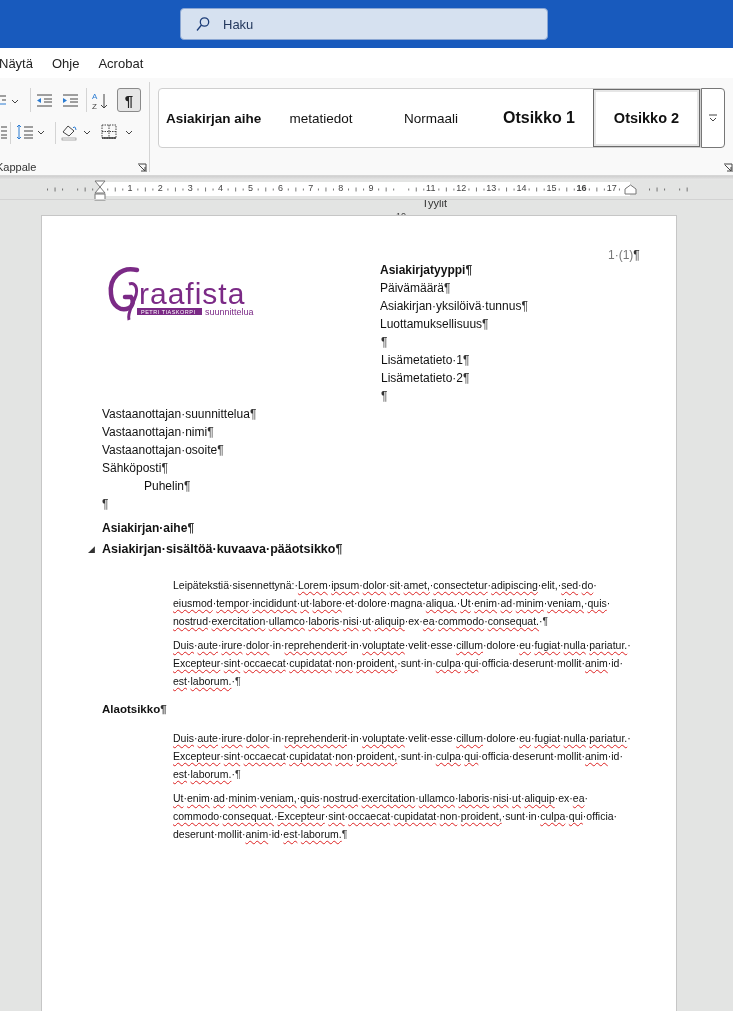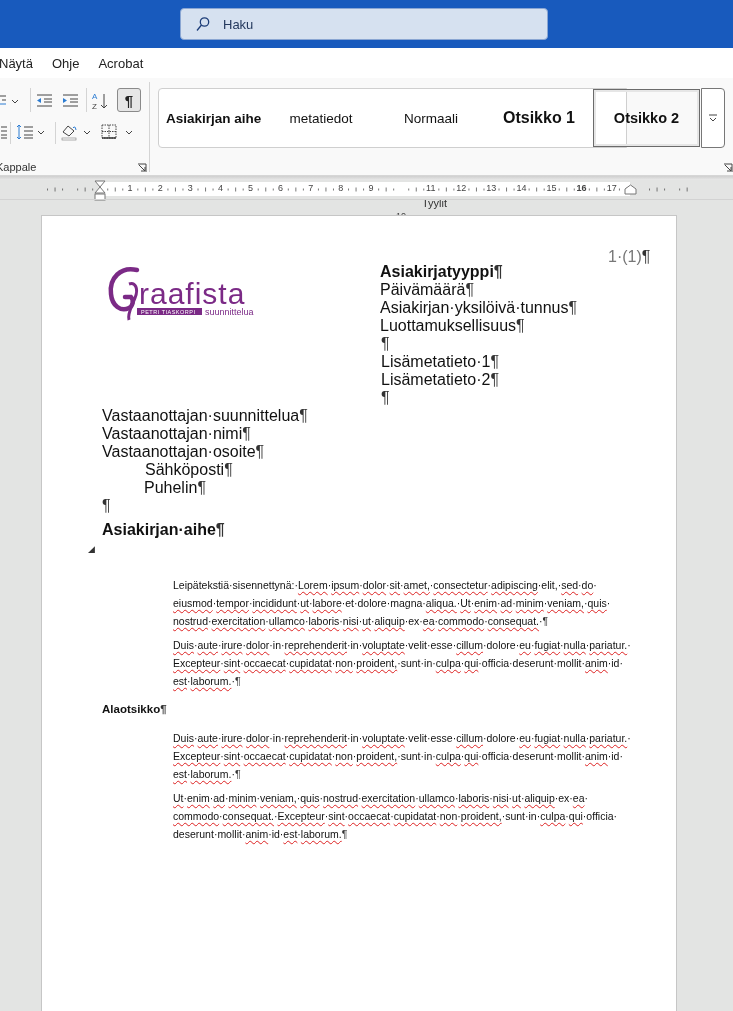--- a/index.html
+++ b/index.html
@@ -17,32 +17,32 @@
   .ribbon { position: absolute; left: 0; top: 78px; width: 733px; height: 98px; background: #f9f9f9; border-bottom: 1px solid #d6d6d6; }
   .ribbon-shadow { position: absolute; left: 0; top: 176px; width: 733px; height: 4px; background: linear-gradient(#cfcfcf, #e8e8e8); }
 
   .para-group { position: absolute; left: 0; top: 0; width: 148px; height: 98px; }
   .ibtn { position: absolute; display: flex; align-items: center; justify-content: center; }
   .ibtn svg { display: block; }
   .group-label { position: absolute; font-size: 11px; color: #333; }
   .launcher { position: absolute; width: 10px; height: 10px; }
   .vsep { position: absolute; width: 1px; background: #d4d4d4; }
 
-  .styles-box { position: absolute; left: 158px; top: 10px; width: 469px; height: 60px; background: #fff; border: 1px solid #cfcfcf; border-radius: 4px 0 0 4px; }
+  .styles-box { position: absolute; left: 158px; top: 10px; width: 543px; height: 60px; background: #fff; border: 1px solid #cfcfcf; border-radius: 4px 0 0 4px; }
   .style-item { position: absolute; top: 0; height: 58px; display: flex; align-items: center; justify-content: center; color: #111; white-space: nowrap; overflow: hidden; cursor: pointer; }
   .style-item.selected { border: 1px solid #6b6b6b; outline: 2px solid #e6e6e6; outline-offset: -3px; }
   .styles-more { position: absolute; left: 701px; top: 10px; width: 24px; height: 60px; background: #fff; border: 1px solid #777; border-radius: 0 4px 4px 0; display:flex; align-items:center; justify-content:center; }
 
   .ruler-area { position: absolute; left: 0; top: 180px; width: 733px; height: 20px; background: #e3e4e3; }
   .ruler-white { position: absolute; left: 100px; top: 2px; width: 530px; height: 14px; background: #fff; }
   .ruler-text { position: absolute; top: 3px; font-size: 9px; color: #444; white-space: nowrap; font-family: "Liberation Sans", sans-serif; letter-spacing: 0px; }
   .ruler-line { position: absolute; left: 0; top: 199px; width: 733px; height: 1px; background: #d2d2d2; }
 
   .page { position: absolute; left: 41px; top: 215px; width: 636px; height: 800px; background: #fff; border: 1px solid #c6c6c6; }
-  .doc { position: absolute; font-family: "Liberation Sans", "DejaVu Sans", sans-serif; font-size: 16px; color: #111; white-space: nowrap; }
+  .doc { position: absolute; font-family: "Liberation Sans", "DejaVu Sans", sans-serif; font-size: 12px; color: #111; white-space: nowrap; }
   .doc.b { font-weight: bold; }
   .pm { color: #333; }
   .pagenum { color: #777; }
   .heading1 { font-size: 12.5px; font-weight: bold; }
   .body-para { position: absolute; left: 131px; width: 464px; font-size: 10.5px; line-height: 18px; color: #111; text-align: justify; font-family: "Liberation Sans", "DejaVu Sans", sans-serif; }
   .squig { text-decoration: underline wavy #d22; text-decoration-thickness: 1px; text-underline-offset: 2px; }
   .logo { position: absolute; left: 65px; top: 48px; width: 160px; height: 62px; }
 </style>
 </head>
 <body>
@@ -299,28 +299,29 @@
       <span class="doc" style="top: 119px; left: 339px;"><span></span><span class="pm">¶</span></span>
       <span class="doc" style="top: 137px; left: 339px;"><span>Lisämetatieto·1</span><span class="pm">¶</span></span>
       <span class="doc" style="top: 155px; left: 339px;"><span>Lisämetatieto·2</span><span class="pm">¶</span></span>
       <span class="doc" style="top: 173px; left: 339px;"><span></span><span class="pm">¶</span></span>
     </div>
 
   <div id="recipient-block">
       <span class="doc" style="top: 191px; left: 60px;"><span>Vastaanottajan·suunnittelua</span><span class="pm">¶</span></span>
       <span class="doc" style="top: 209px; left: 60px;"><span>Vastaanottajan·nimi</span><span class="pm">¶</span></span>
       <span class="doc" style="top: 227px; left: 60px;"><span>Vastaanottajan·osoite</span><span class="pm">¶</span></span>
-      <span class="doc" style="top: 245px; left: 60px; margin-left: 43px;"><span>Sähköposti</span><span class="pm">¶</span></span>
+      <span class="doc" style="top: 245px; left: 60px;"><span>Sähköposti</span><span class="pm">¶</span></span>
       <span class="doc" style="top: 263px; left: 60px; padding-left: 42px;"><span>Puhelin</span><span class="pm">¶</span></span>
       <span class="doc" style="top: 281px; left: 60px;"><span></span><span class="pm">¶</span></span>
     </div>
 
   <span class="doc b" style="left:60px;top:305px;"><span>Asiakirjan·aihe</span><span class="pm">¶</span></span>
 
   <span style="position:absolute;left:46px;top:328px;font-size:9px;color:#333;">◢</span>
+  <span class="doc heading1" style="left:60px;top:326px;"><span>Asiakirjan·sisältöä·kuvaava·pääotsikko</span><span class="pm">¶</span></span>
 
   <div id="sec1">
       <div class="body-para" style="top: 360px;"><span>Leipätekstiä</span>·​<span>sisennettynä:</span>·​<span class="squig">Lorem</span>·​<span class="squig">ipsum</span>·​<span class="squig">dolor</span>·​<span class="squig">sit</span>·​<span class="squig">amet,</span>·​<span class="squig">consectetur</span>·​<span class="squig">adipiscing</span>·​<span>elit,</span>·​<span class="squig">sed</span>·​<span class="squig">do</span>·​<span class="squig">eiusmod</span>·​<span class="squig">tempor</span>·​<span class="squig">incididunt</span>·​<span class="squig">ut</span>·​<span class="squig">labore</span>·​<span>et</span>·​<span>dolore</span>·​<span>magna</span>·​<span class="squig">aliqua.</span>·​<span class="squig">Ut</span>·​<span class="squig">enim</span>·​<span class="squig">ad</span>·​<span class="squig">minim</span>·​<span class="squig">veniam,</span>·​<span class="squig">quis</span>·​<span class="squig">nostrud</span>·​<span class="squig">exercitation</span>·​<span class="squig">ullamco</span>·​<span class="squig">laboris</span>·​<span class="squig">nisi</span>·​<span class="squig">ut</span>·​<span class="squig">aliquip</span>·​<span>ex</span>·​<span class="squig">ea</span>·​<span class="squig">commodo</span>·​<span class="squig">consequat.</span>·​<span class="pm">¶</span></div>
       <div class="body-para" style="top: 420px;"><span class="squig">Duis</span>·​<span class="squig">aute</span>·​<span class="squig">irure</span>·​<span class="squig">dolor</span>·​<span>in</span>·​<span class="squig">reprehenderit</span>·​<span>in</span>·​<span class="squig">voluptate</span>·​<span>velit</span>·​<span>esse</span>·​<span class="squig">cillum</span>·​<span>dolore</span>·​<span class="squig">eu</span>·​<span class="squig">fugiat</span>·​<span class="squig">nulla</span>·​<span class="squig">pariatur.</span>·​<span class="squig">Excepteur</span>·​<span class="squig">sint</span>·​<span class="squig">occaecat</span>·​<span class="squig">cupidatat</span>·​<span class="squig">non</span>·​<span class="squig">proident,</span>·​<span>sunt</span>·​<span>in</span>·​<span class="squig">culpa</span>·​<span class="squig">qui</span>·​<span>officia</span>·​<span>deserunt</span>·​<span>mollit</span>·​<span class="squig">anim</span>·​<span>id</span>·​<span class="squig">est</span>·​<span class="squig">laborum.</span>·​<span class="pm">¶</span></div>
     </div>
 
   <span class="doc b" style="left:60px;top:487px;font-size:11.5px;"><span>Alaotsikko</span><span class="pm">¶</span></span>
 
   <div id="sec2">
       <div class="body-para" style="top: 513px;"><span class="squig">Duis</span>·​<span class="squig">aute</span>·​<span class="squig">irure</span>·​<span class="squig">dolor</span>·​<span>in</span>·​<span class="squig">reprehenderit</span>·​<span>in</span>·​<span class="squig">voluptate</span>·​<span>velit</span>·​<span>esse</span>·​<span class="squig">cillum</span>·​<span>dolore</span>·​<span class="squig">eu</span>·​<span class="squig">fugiat</span>·​<span class="squig">nulla</span>·​<span class="squig">pariatur.</span>·​<span class="squig">Excepteur</span>·​<span class="squig">sint</span>·​<span class="squig">occaecat</span>·​<span class="squig">cupidatat</span>·​<span class="squig">non</span>·​<span class="squig">proident,</span>·​<span>sunt</span>·​<span>in</span>·​<span class="squig">culpa</span>·​<span class="squig">qui</span>·​<span>officia</span>·​<span>deserunt</span>·​<span>mollit</span>·​<span class="squig">anim</span>·​<span>id</span>·​<span class="squig">est</span>·​<span class="squig">laborum.</span>·​<span class="pm">¶</span></div>

